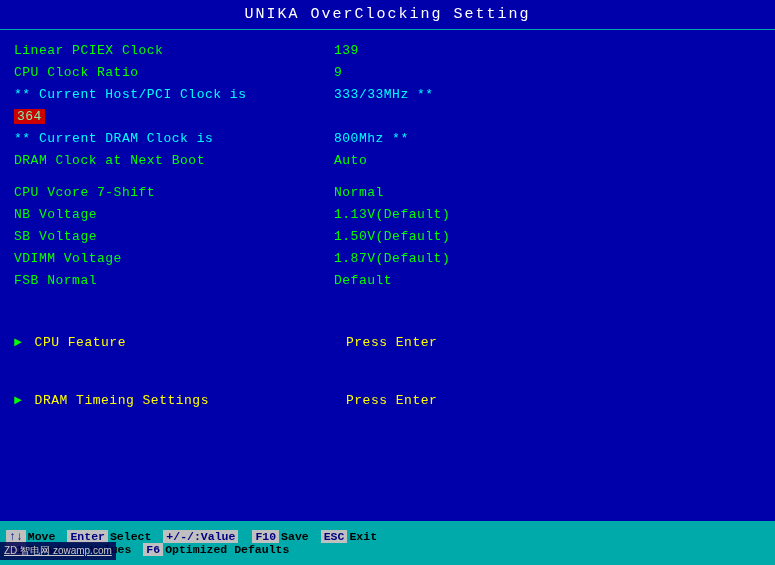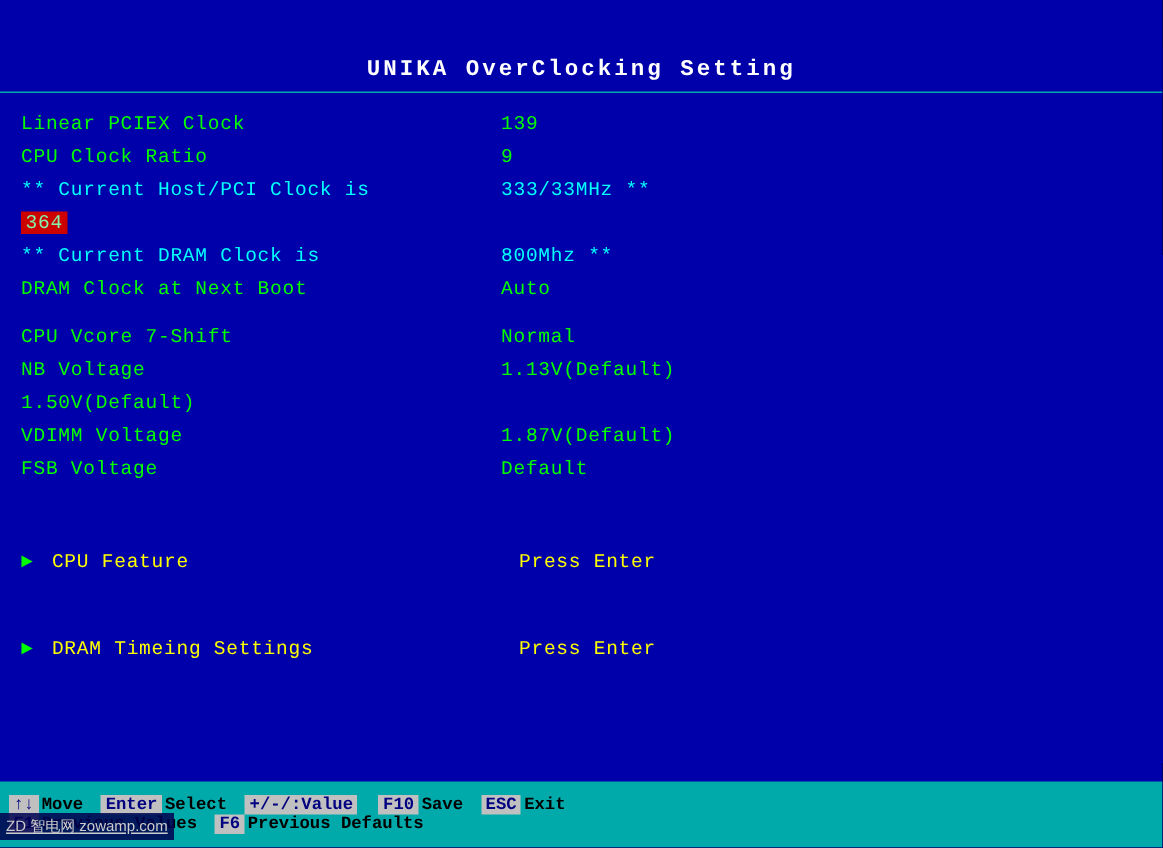--- a/index.html
+++ b/index.html
@@ -24,24 +24,23 @@
       flex-direction: column;
       position: relative;
     }
 
     .title-bar {
       background: #0000aa;
       text-align: center;
       padding: 6px 0;
       color: #ffffff;
       font-size: 15px;
-      font-weight: bold;
+      font-weight: normal;
       letter-spacing: 2px;
       border-bottom: 1px solid #00aaaa;
-      margin-top: 32px;
     }
 
     .content {
       flex: 1;
       padding: 8px 14px;
       display: flex;
       flex-direction: column;
       gap: 0px;
     }
 
@@ -198,28 +197,29 @@
 
     <div class="row">
       <span class="label">CPU Vcore 7-Shift</span>
       <span class="value">Normal</span>
     </div>
     <div class="row">
       <span class="label">NB Voltage</span>
       <span class="value">1.13V(Default)</span>
     </div>
     <div class="row">
+      <span class="label">SB Voltage</span>
       <span class="value">1.50V(Default)</span>
     </div>
     <div class="row">
       <span class="label">VDIMM Voltage</span>
       <span class="value">1.87V(Default)</span>
     </div>
     <div class="row">
-      <span class="label">FSB Voltage</span>
+      <span class="label">FSB Normal</span>
       <span class="value">Default</span>
     </div>
 
     <div class="separator"></div>
 
     <div class="row">
       <span class="label-yellow">
         <span class="arrow">►</span>
         CPU Feature
       </span>
@@ -245,18 +245,18 @@
       <span class="bdesc"></span>
       <span class="bkey">F10</span>
       <span class="bdesc">Save</span>
       <span class="bkey">ESC</span>
       <span class="bdesc">Exit</span>
     </div>
     <div class="bottom-row">
       <span class="bkey">F1</span>
       <span class="bdesc">Previous Values</span>
       <span class="bkey">F6</span>
-      <span class="bdesc">Previous Defaults</span>
+      <span class="bdesc">Optimized Defaults</span>
     </div>
   </div>
 
   <div class="logo-overlay">ZD 智电网 zowamp.com</div>
 </div>
 
 </body></html>

